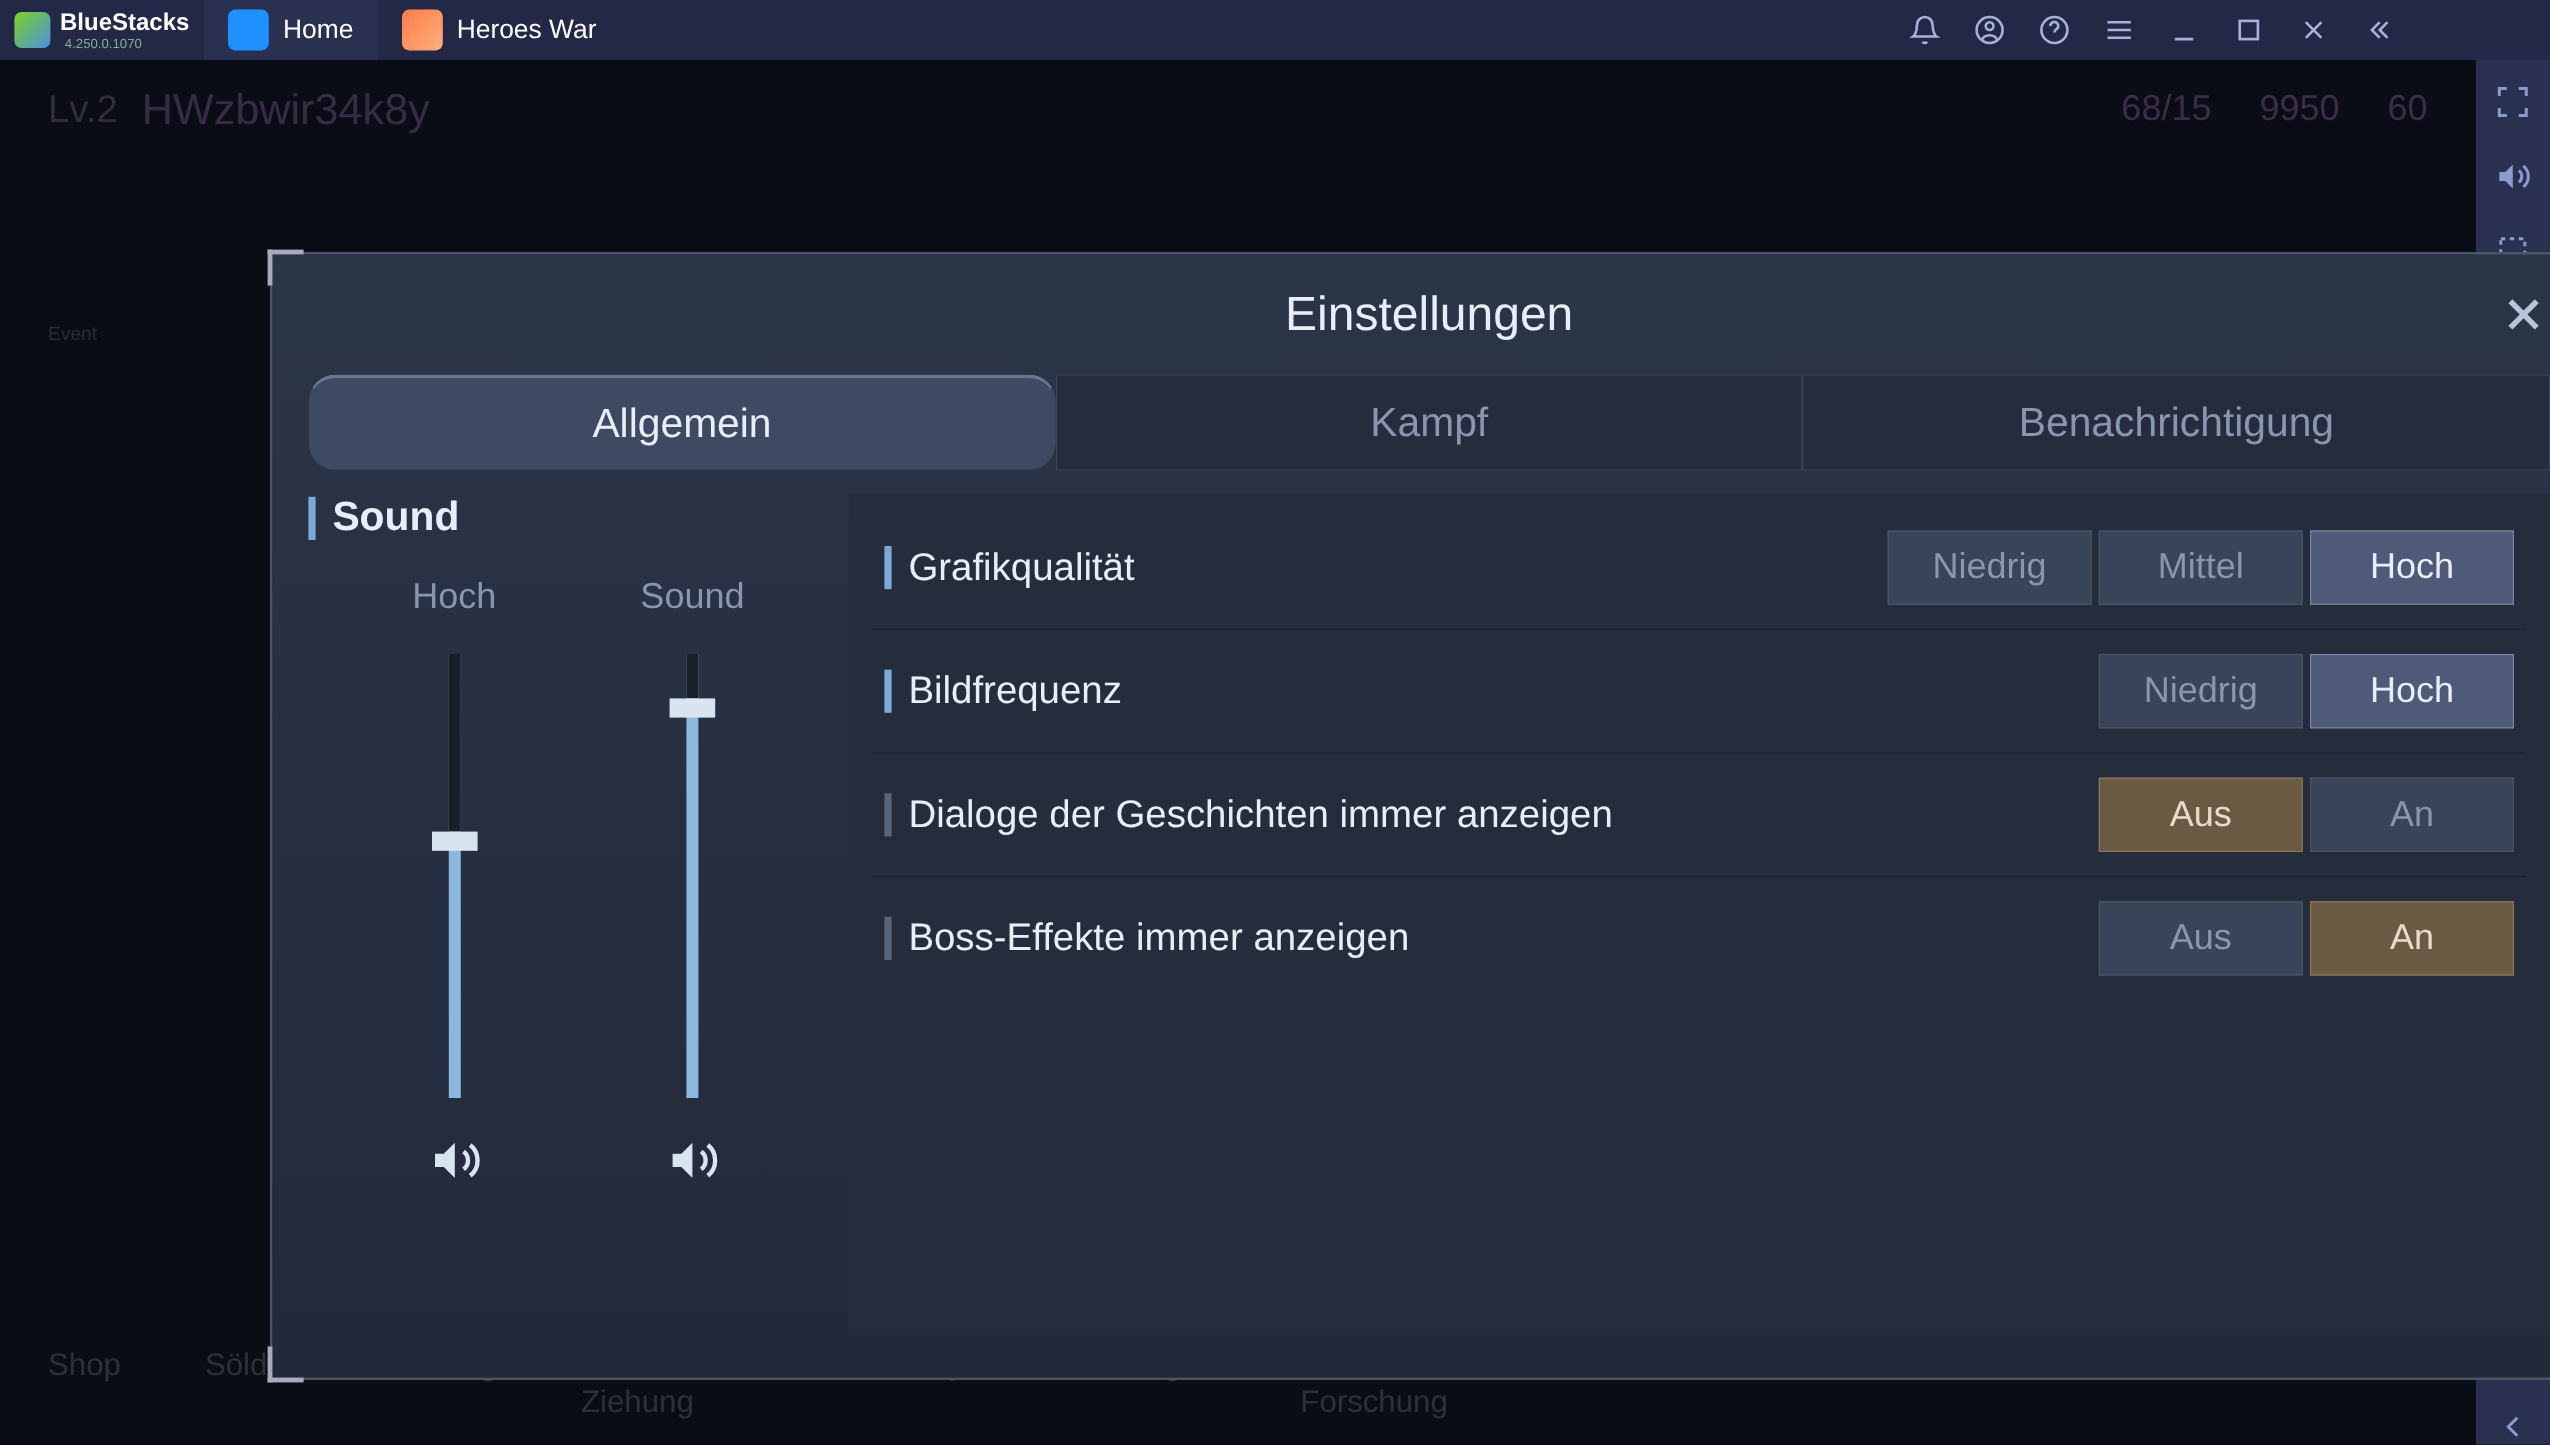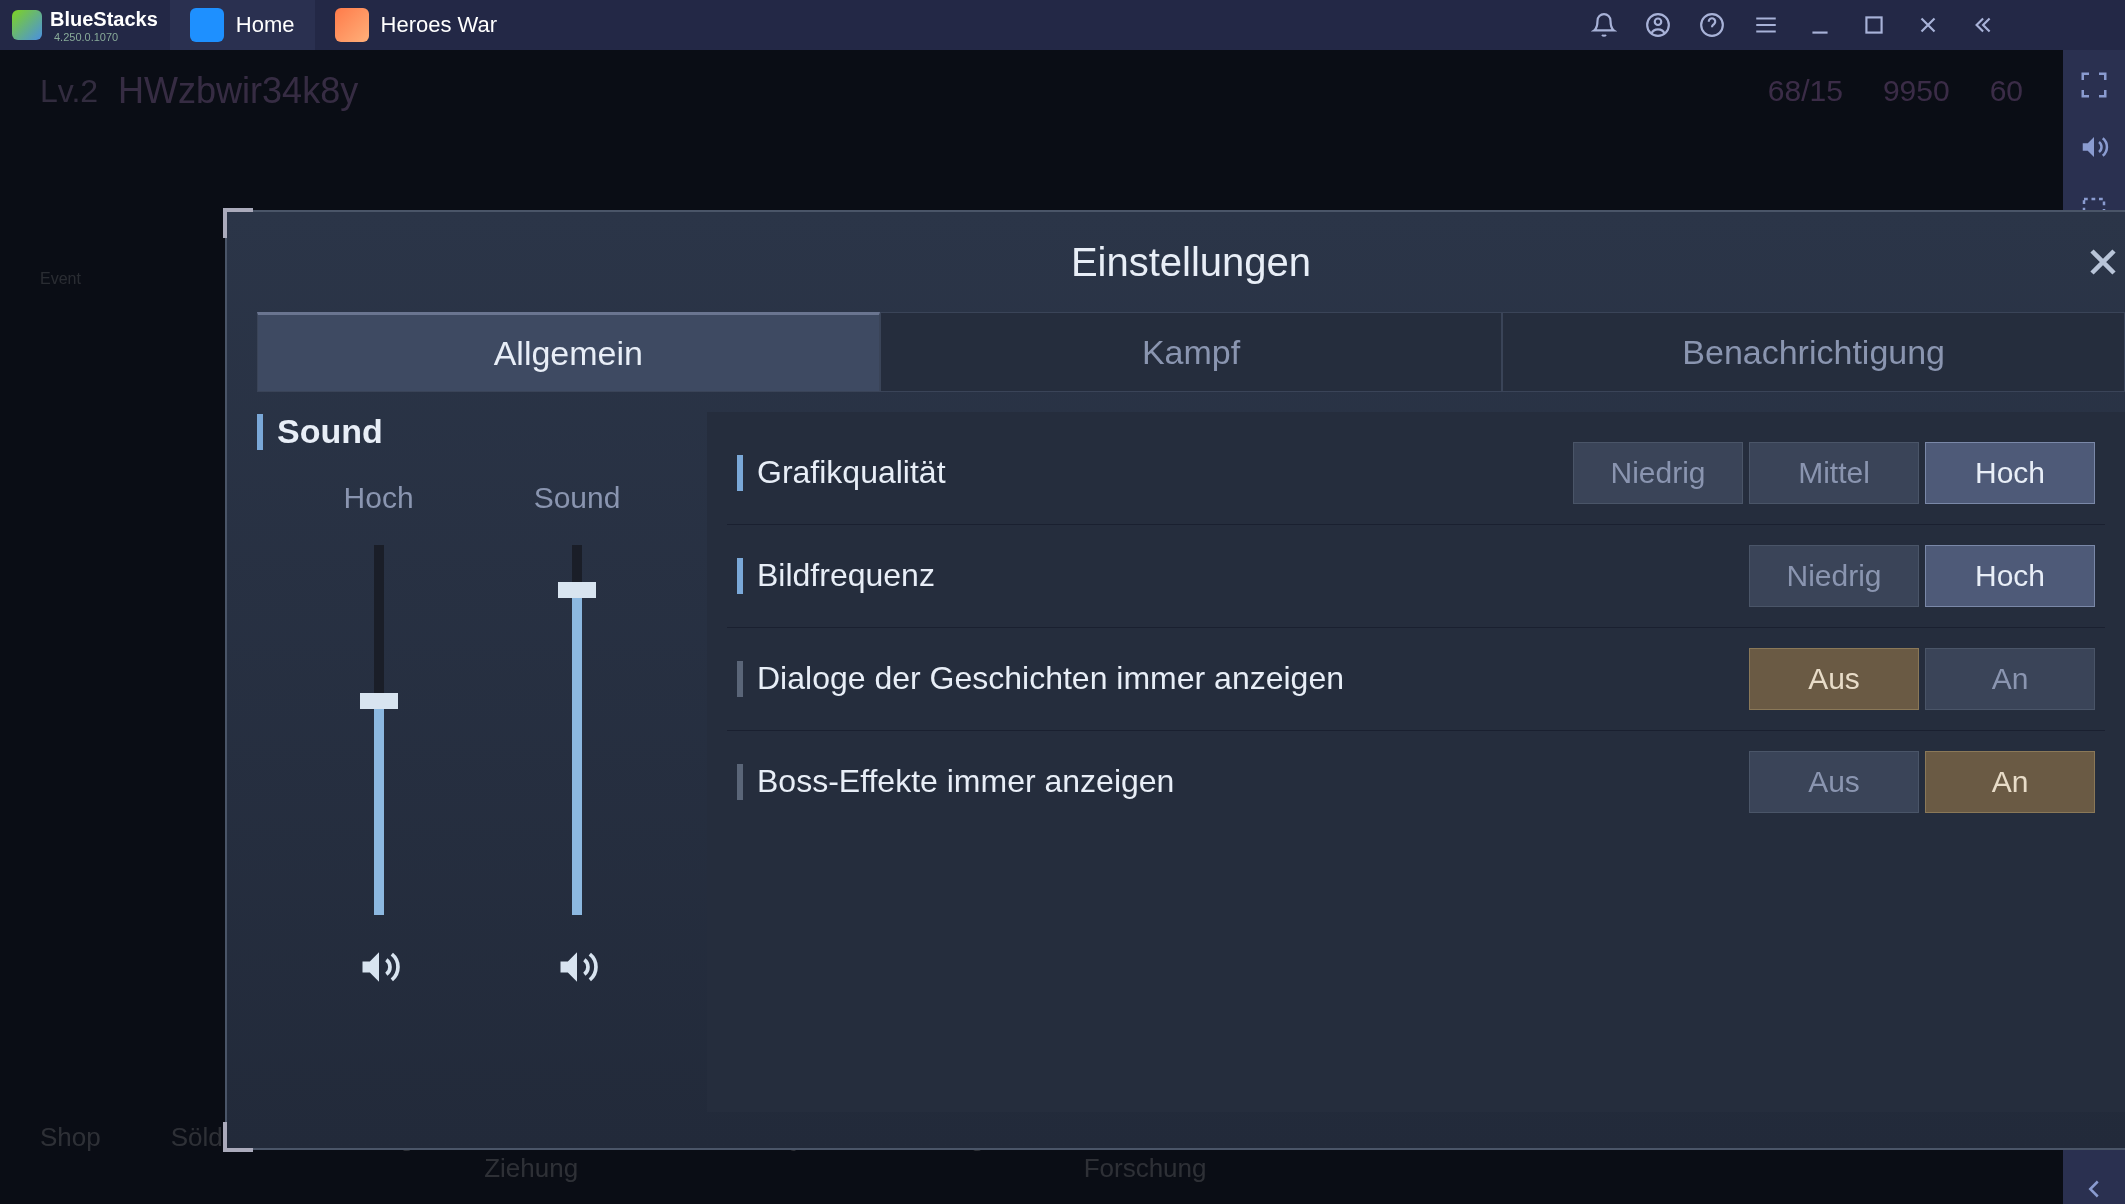--- a/index.html
+++ b/index.html
@@ -44,21 +44,21 @@
 .dialog-corner.bl { bottom: -4px; left: -4px; border-bottom: 4px solid #aab; border-left: 4px solid #aab; }
 .dialog-corner.br { bottom: -4px; right: -4px; border-bottom: 4px solid #aab; border-right: 4px solid #aab; }
 
 .dialog-header { height: 100px; display: flex; align-items: center; justify-content: center; position: relative; }
 .dialog-title { font-size: 40px; color: #e8eef7; }
 .dialog-close { position: absolute; right: 30px; top: 28px; width: 44px; height: 44px; color: #b8c4d8; cursor: pointer; }
 
 
 .tabs { display: flex; margin: 0 30px; }
 .settings-tab { flex: 1; height: 80px; display: flex; align-items: center; justify-content: center; font-size: 34px; color: #8a95b0; background: #252d3d; border: 1px solid #3a4458; cursor: pointer; }
-.settings-tab.active { background: #3e4a62; color: #e8eef7; border-top: 3px solid #6a7590; }
+.settings-tab.active { background: #3e4a62; color: #e8eef7; border-top: 3px solid #6a7590; border-radius: 23px; }
 
 
 .content { display: flex; margin: 20px 30px 0 30px; height: 700px; }
 .left-panel { width: 450px; }
 .right-panel { flex: 1; background: #252d3d; padding: 10px 20px; }
 
 
 .section-header { display: flex; align-items: center; margin-bottom: 30px; }
 .section-bar { width: 6px; height: 36px; background: #7aa8d8; margin-right: 14px; }
 .section-title { font-size: 34px; color: #e8eef7; font-weight: bold; }

